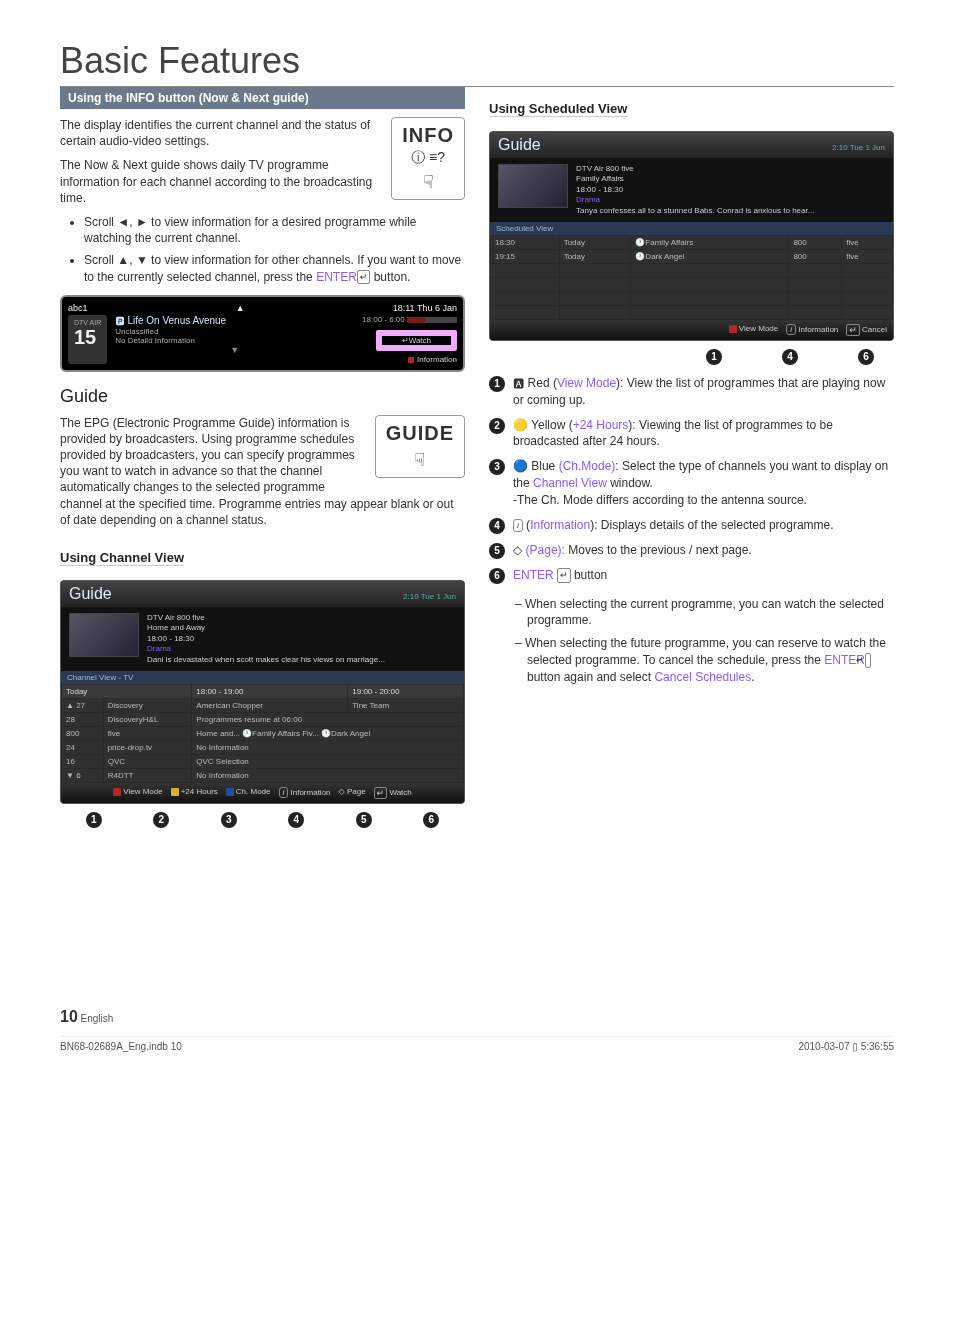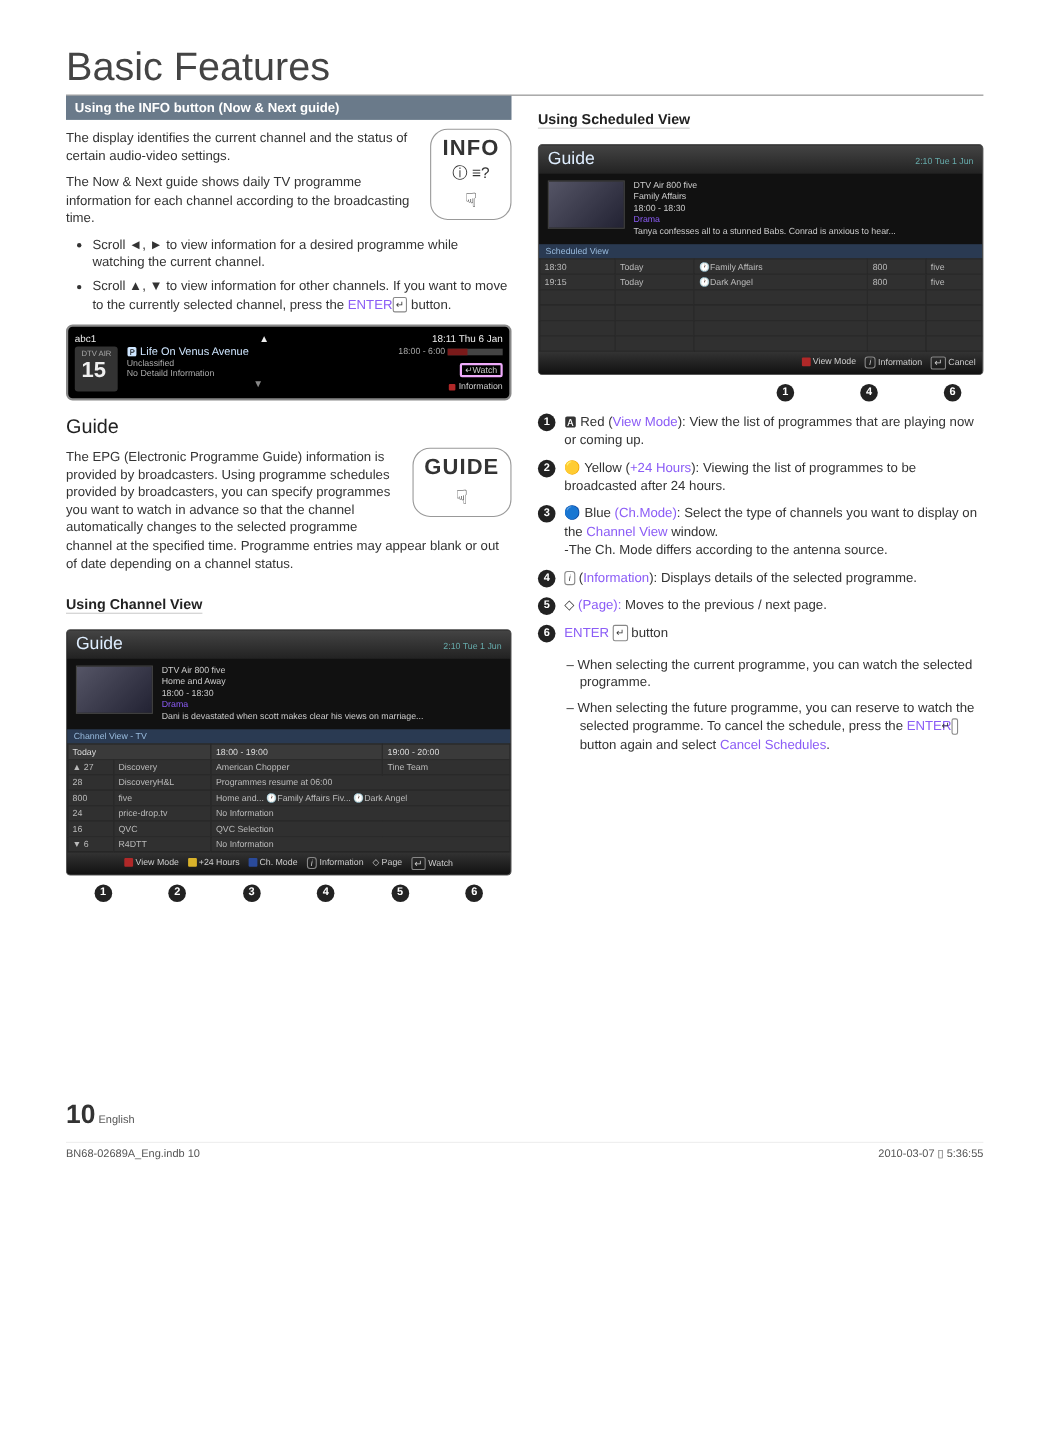--- a/index.html
+++ b/index.html
@@ -5,39 +5,39 @@
   * { box-sizing: border-box; margin: 0; padding: 0; }
   body { font-family: Arial, Helvetica, sans-serif; font-size: 12px; color: #333; background: #fff; width: 954px; margin: 0 auto; padding: 40px 60px 30px 60px; }
   .page-title { font-size: 36px; font-weight: 300; color: #444; border-bottom: 1px solid #888; padding-bottom: 4px; }
   .columns { display: flex; gap: 24px; }
   .col { flex: 1; }
   .section-bar { background: #6a7a8a; color: #fff; font-weight: bold; padding: 4px 8px; margin-bottom: 8px; font-size: 12px; }
   .section-bar.center { text-align: center; }
   .para { margin-bottom: 8px; line-height: 1.35; }
   .bullets { list-style: disc; margin-left: 24px; margin-bottom: 10px; }
   .bullets li { margin-bottom: 6px; line-height: 1.35; }
-  .icon-block { float: right; border: 1px solid #999; border-radius: 16px; padding: 6px 10px; margin: 0 0 6px 10px; text-align: center; }
+  .icon-block { float: right; border: 1px solid #999; border-radius: 4px; padding: 6px 10px; margin: 0 0 6px 10px; text-align: center; }
   .icon-block .big { font-size: 20px; font-weight: bold; letter-spacing: 1px; }
   .icon-block .sub { font-size: 14px; margin-top: 2px; }
   .icon-block .hand { font-size: 18px; margin-top: 4px; }
   h3.sub-head { font-size: 18px; font-weight: 400; margin: 14px 0 8px 0; color: #222; }
   h4.sub-head-sm { font-size: 13px; font-weight: bold; margin: 14px 0 6px 0; color: #222; border-bottom: 1px solid #ccc; display: inline-block; }
   .info-panel { border: 2px solid #888; border-radius: 6px; background: #000000; color: #ccc; font-size: 9px; padding: 6px; margin-top: 8px; position: relative; }
   .info-panel .topbar { display: flex; justify-content: space-between; color: #eee; font-size: 9px; padding-bottom: 2px; }
   .info-panel .body { display: flex; gap: 8px; }
   .info-panel .chbox { background: #333; padding: 4px 6px; border-radius: 3px; }
   .chnum { font-size: 20px; font-weight: bold; color: #eee; }
   .chlbl { font-size: 7px; color: #aaa; text-transform: uppercase; }
   .info-panel .progcol { flex: 1; }
   .progtitle { color: #cfe6ff; font-size: 10px; }
   .tiny { font-size: 8px; color: #aaa; }
   .info-panel .rightcol { text-align: right; font-size: 8px; }
   .bar { display: inline-block; width: 50px; height: 6px; background: #444; position: relative; vertical-align: middle; }
   .bar::before { content: ""; position: absolute; left: 0; top: 0; height: 100%; width: 35%; background: #7a1a1a; }
-  .pill { display: inline-block; border: 2px solid #f0abfc; border-radius: 2px; padding: 0 3px; font-size: 8px; color: #ccc; margin-left: 4px; }
+  .pill { display: inline-block; border: 6px solid #f0abfc; border-radius: 2px; padding: 0 20px; font-size: 8px; color: #ccc; margin-left: 4px; }
   .sq { display: inline-block; width: 6px; height: 6px; border-radius: 1px; vertical-align: middle; margin-right: 3px; }
   .red { background: #b02828; } .yellow { background: #d9b22a; } .blue { background: #2a4a9a; }
   .guide-panel { border: 1px solid #555; border-radius: 4px; background: #1a1a1a; color: #ccc; font-size: 8px; margin-top: 8px; overflow: hidden; }
   .guide-panel .gtitle { display: flex; justify-content: space-between; align-items: baseline; padding: 4px 8px; background: linear-gradient(#444,#222); }
   .gtitle .g { font-size: 16px; color: #dfeeff; font-weight: 300; }
   .gtitle .t { font-size: 8px; color: #6aa; }
   .guide-panel .ginfo { display: flex; gap: 8px; padding: 6px 8px; background: #111; }
   .thumb { width: 70px; height: 44px; background: linear-gradient(135deg,#556,#223); border: 1px solid #444; }
   .ginfo .meta { flex: 1; line-height: 1.3; }
   .guide-panel .tabbar { background: #2a3a52; padding: 2px 6px; font-size: 8px; color: #9bd; }
@@ -49,21 +49,21 @@
   .legend-dot { display: inline-block; width: 8px; height: 8px; border-radius: 1px; vertical-align: middle; margin-right: 2px; }
   .callout-bar { display: flex; justify-content: space-around; margin-top: 8px; }
   .callout-bar .n { width: 16px; height: 16px; border-radius: 50%; background: #222; color: #fff; font-size: 10px; display: flex; align-items: center; justify-content: center; font-weight: bold; }
   .legend-list { margin-top: 10px; }
   .legend-list .item { display: flex; gap: 8px; margin-bottom: 8px; line-height: 1.4; }
   .legend-list .num { flex: 0 0 16px; width: 16px; height: 16px; border-radius: 50%; background: #222; color: #fff; font-size: 10px; display: flex; align-items: center; justify-content: center; font-weight: bold; margin-top: 1px; }
   .dash-list { margin-left: 26px; margin-top: 12px; }
   .dash-list div { margin-bottom: 6px; text-indent: -12px; padding-left: 12px; line-height: 1.4; }
   .dash-list div::before { content: "– "; }
   .footer { display: flex; justify-content: space-between; align-items: baseline; margin-top: 180px; font-size: 10px; color: #555; }
-  .footer .pnum { font-size: 24px; font-weight: bold; color: #333; }
+  .footer .pnum { font-size: 16px; font-weight: bold; color: #333; }
   strong { font-weight: normal; color: #8b5cf6; }
   .enter-btn { display: inline-block; border: 1px solid #888; border-radius: 2px; font-size: 9px; padding: 0 2px; vertical-align: middle; }
   .info-btn { display: inline-block; border: 1px solid #888; border-radius: 3px; font-size: 8px; padding: 0 3px; font-style: italic; vertical-align: middle; }
 </style>
 </head>
 <body>
 
 <div class="page-title">Basic Features</div>
 
 <div class="columns">

